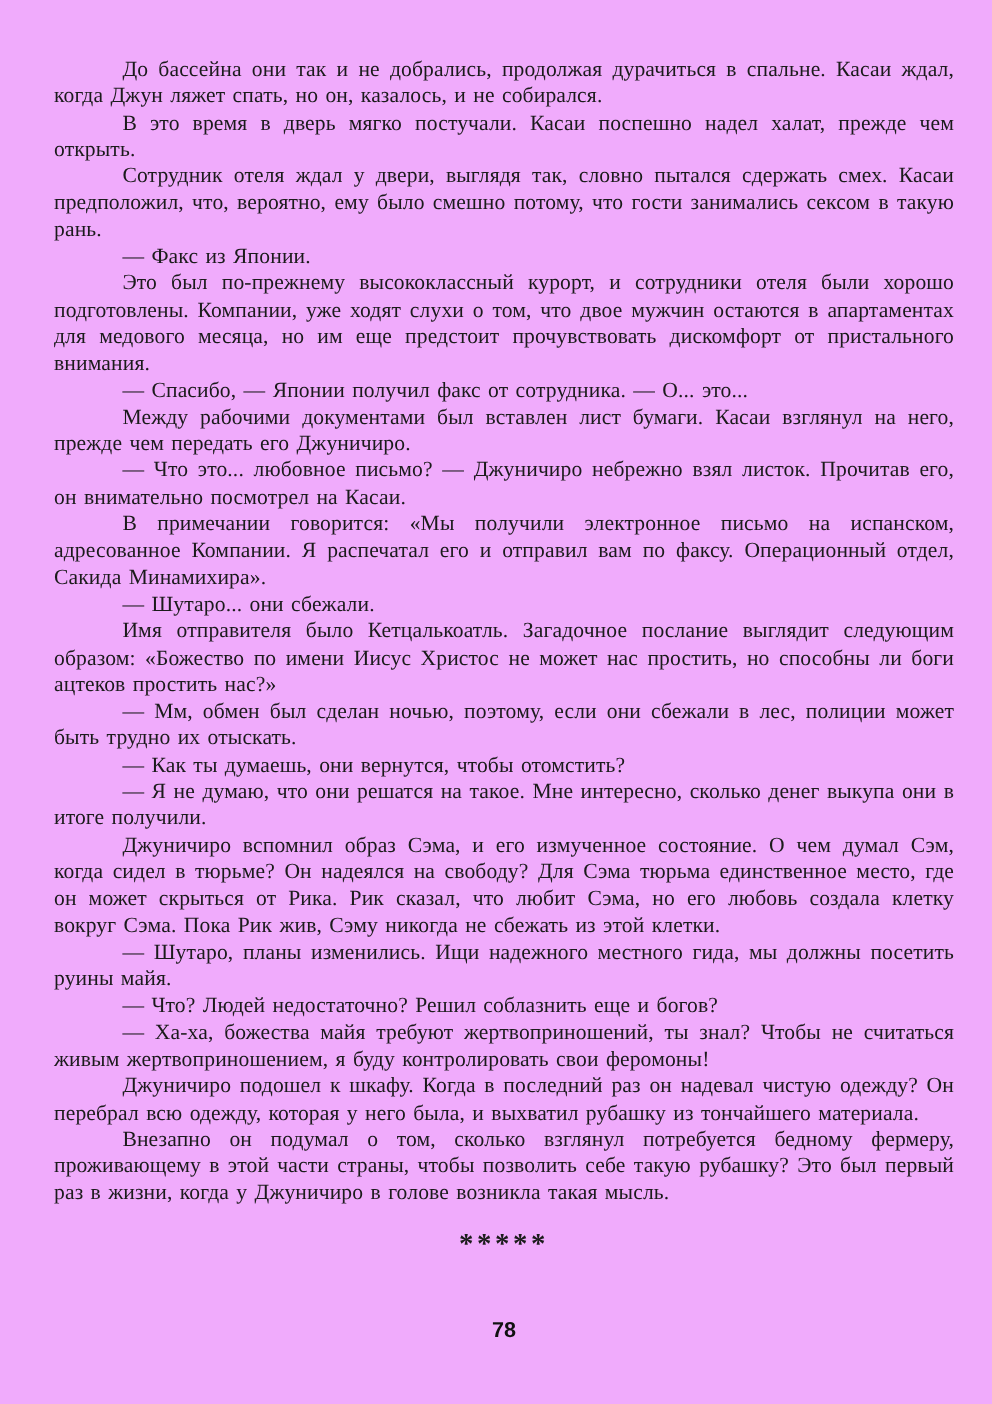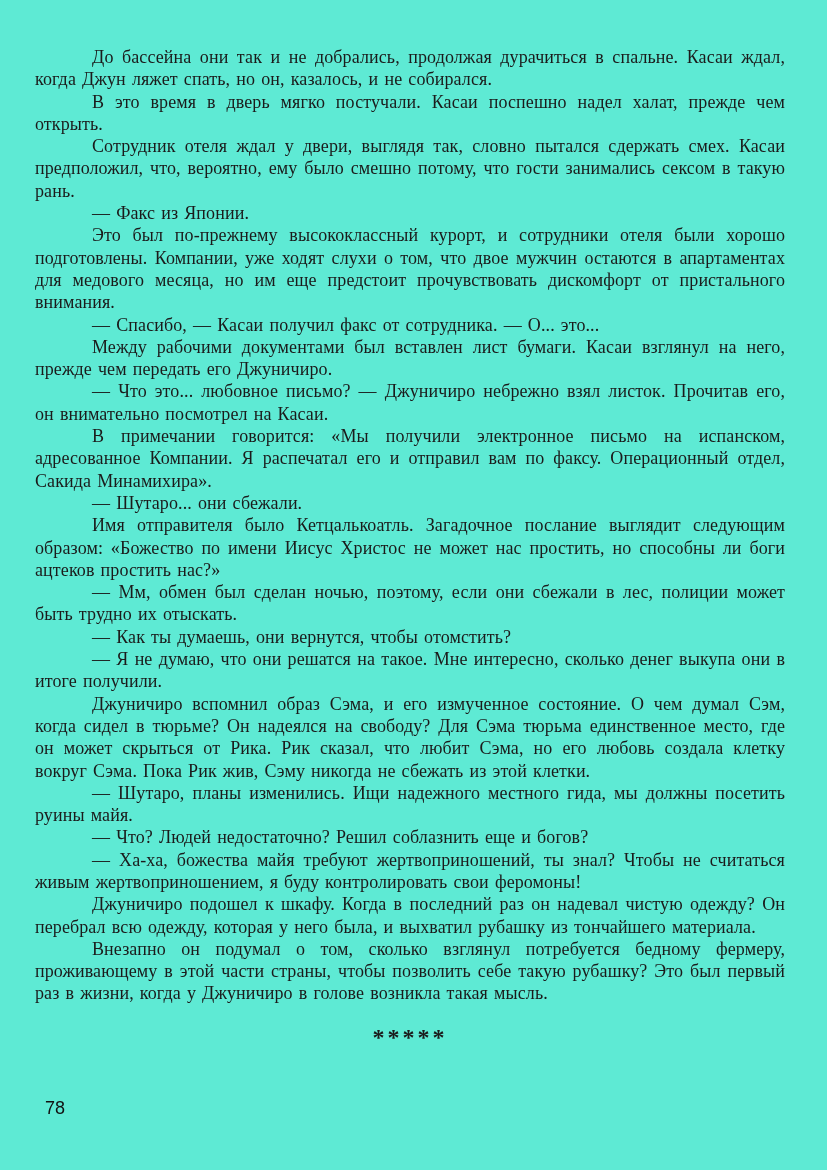--- a/index.html
+++ b/index.html
@@ -7,22 +7,22 @@
     width: 827px; height: 1170px;
     background: #ffffff;
     color: #1b1b1b;
     font-family: "Liberation Serif", serif;
     overflow: hidden;
   }
   .page {
     box-sizing: border-box;
     position: relative;
     width: 827px; height: 1170px;
-    padding: 46px 32px 0 35px;
-    background: #5eead4;
+    padding: 46px 32px 0 45px;
+    background: #f0abfc;
   }
   .text-block { width: 750px; }
   .para {
     margin: 0;
     font-size: 18px;
     line-height: 22.3px;
     text-align: justify;
     text-indent: 57px;
     word-spacing: 1.5px;
     letter-spacing: 0.1px;
@@ -33,39 +33,39 @@
     font-weight: bold;
     font-size: 24px;
     letter-spacing: 3px;
     line-height: 24px;
   }
   .page-number {
     position: absolute;
     left: 45px;
     width: 750px;
     top: 1098px;
-    text-align: left;
+    text-align: center;
     font-family: "Liberation Sans", sans-serif;
-    font-weight: normal;
+    font-weight: bold;
     font-size: 18px;
     color: #111111;
   }
 </style>
 </head>
 <body>
 
 <div class="page">
   <div class="text-block">
     <div id="paragraphs">
         <p class="para">До бассейна они так и не добрались, продолжая дурачиться в спальне. Касаи ждал, когда Джун ляжет спать, но он, казалось, и не собирался.</p>
         <p class="para">В это время в дверь мягко постучали. Касаи поспешно надел халат, прежде чем открыть.</p>
         <p class="para">Сотрудник отеля ждал у двери, выглядя так, словно пытался сдержать смех. Касаи предположил, что, вероятно, ему было смешно потому, что гости занимались сексом в такую рань.</p>
         <p class="para">— Факс из Японии.</p>
         <p class="para">Это был по-прежнему высококлассный курорт, и сотрудники отеля были хорошо подготовлены. Компании, уже ходят слухи о том, что двое мужчин остаются в апартаментах для медового месяца, но им еще предстоит прочувствовать дискомфорт от пристального внимания.</p>
-        <p class="para">— Спасибо, — Касаи получил факс от сотрудника. — О... это...</p>
+        <p class="para">— Спасибо, — Японии получил факс от сотрудника. — О... это...</p>
         <p class="para">Между рабочими документами был вставлен лист бумаги. Касаи взглянул на него, прежде чем передать его Джуничиро.</p>
         <p class="para">— Что это... любовное письмо? — Джуничиро небрежно взял листок. Прочитав его, он внимательно посмотрел на Касаи.</p>
         <p class="para">В примечании говорится: «Мы получили электронное письмо на испанском, адресованное Компании. Я распечатал его и отправил вам по факсу. Операционный отдел, Сакида Минамихира».</p>
         <p class="para">— Шутаро... они сбежали.</p>
         <p class="para">Имя отправителя было Кетцалькоатль. Загадочное послание выглядит следующим образом: «Божество по имени Иисус Христос не может нас простить, но способны ли боги ацтеков простить нас?»</p>
         <p class="para">— Мм, обмен был сделан ночью, поэтому, если они сбежали в лес, полиции может быть трудно их отыскать.</p>
         <p class="para">— Как ты думаешь, они вернутся, чтобы отомстить?</p>
         <p class="para">— Я не думаю, что они решатся на такое. Мне интересно, сколько денег выкупа они в итоге получили.</p>
         <p class="para">Джуничиро вспомнил образ Сэма, и его измученное состояние. О чем думал Сэм, когда сидел в тюрьме? Он надеялся на свободу? Для Сэма тюрьма единственное место, где он может скрыться от Рика. Рик сказал, что любит Сэма, но его любовь создала клетку вокруг Сэма. Пока Рик жив, Сэму никогда не сбежать из этой клетки.</p>
         <p class="para">— Шутаро, планы изменились. Ищи надежного местного гида, мы должны посетить руины майя.</p>

